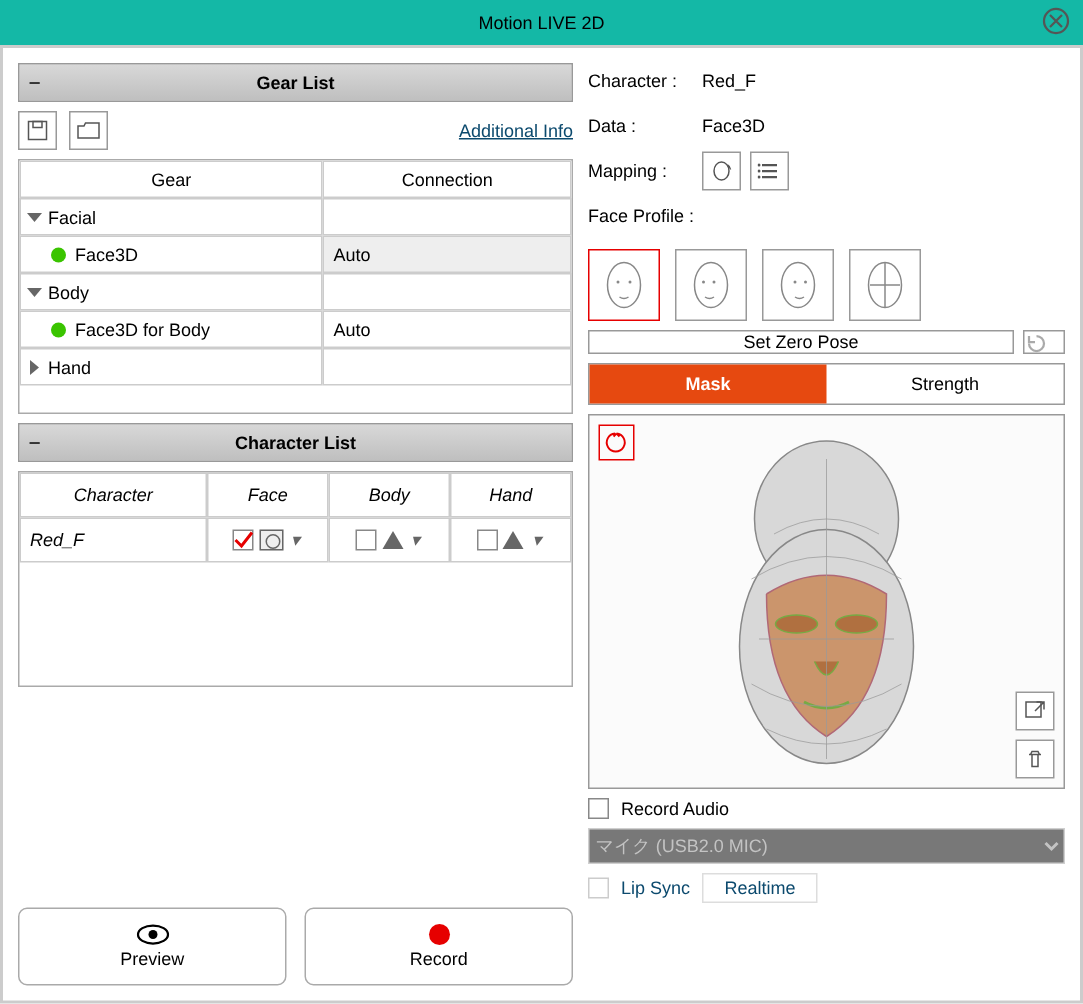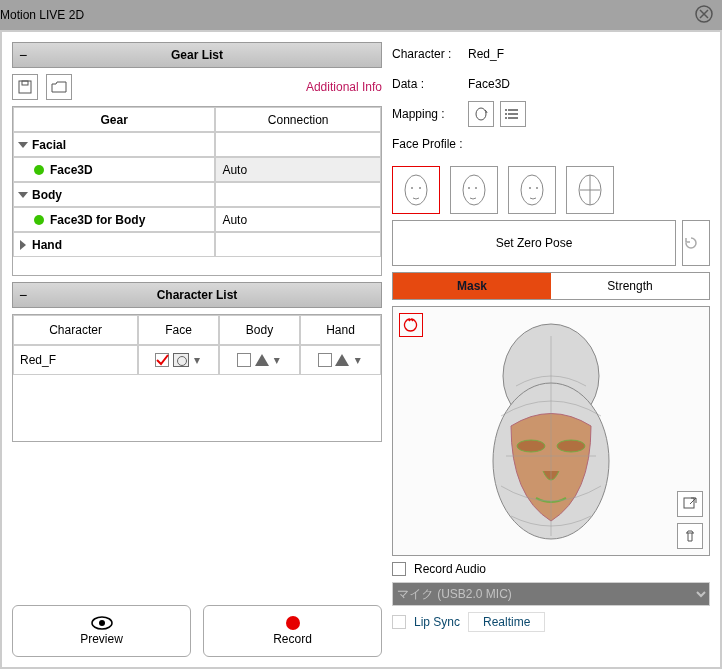--- a/index.html
+++ b/index.html
@@ -1,55 +1,55 @@
 <!DOCTYPE html>
 <html><head>
 <meta charset="utf-8">
 <style>
 *{box-sizing:border-box;margin:0;padding:0;font-family:Arial,Helvetica,sans-serif;font-size:12px;}
 body{background:#ccc;width:722px;height:669px;display:flex;flex-direction:column;}
-.titlebar{height:30px;display:flex;align-items:center;position:relative;background:#a3a3a3;}
+.titlebar{height:30px;display:flex;align-items:center;justify-content:center;position:relative;background:#14b8a6;}
 .titlebar .close{position:absolute;right:8px;top:4px;}
 .window{flex:1;background:#fff;margin:2px;display:flex;flex-direction:row;padding:10px;gap:10px;overflow:hidden;}
 .col{display:flex;flex-direction:column;gap:6px;}
 .left{width:370px;}
 .right{flex:1;}
 .section-header{background:linear-gradient(#d8d8d8,#bfbfbf);border:1px solid #999;height:26px;display:flex;align-items:center;position:relative;}
 .section-header .collapse{position:absolute;left:6px;font-size:14px;}
 .section-header .title{flex:1;text-align:center;font-weight:bold;}
 .row{display:flex;align-items:center;gap:8px;}
 .iconbtn{width:26px;height:26px;border:1px solid #999;background:#fff;display:inline-flex;align-items:center;justify-content:center;cursor:pointer;}
-.addlink{color:#be185d;margin-left:auto;cursor:pointer;}
+.addlink{color:#0c4a6e;text-decoration:underline;margin-left:auto;cursor:pointer;}
 .table{border:1px solid #aaa;height:170px;overflow:hidden;}
 .table .thead,.table .tr{display:flex;}
 .table .th,.table .td{border:1px solid #ccc;padding:4px 6px;height:25px;display:flex;align-items:center;}
 .table .th{background:#fff;text-align:center;justify-content:center;}
-.gear .th:first-child,.gear .td:first-child{width:55%;font-weight:bold;}
+.gear .th:first-child,.gear .td:first-child{width:55%;}
 .gear .th:last-child,.gear .td:last-child{width:45%;}
 .tri{display:inline-block;width:0;height:0;border-top:5px solid transparent;border-bottom:5px solid transparent;border-left:6px solid #666;margin-right:6px;}
 .tri.open{transform:rotate(90deg);}
 .dot{width:10px;height:10px;border-radius:50%;background:#3ac400;display:inline-block;margin-right:6px;margin-left:14px;}
-.char-table{border:1px solid #aaa;height:128px;}
+.char-table{border:1px solid #aaa;height:144px;font-style:italic;}
 .char-table .thead,.char-table .tr{display:flex;}
 .char-table .th,.char-table .td{border:1px solid #ccc;height:30px;display:flex;align-items:center;justify-content:center;}
 .char-table .c1{width:34%;}
 .char-table .c2,.char-table .c3,.char-table .c4{width:22%;}
 .char-table .td.c1{justify-content:flex-start;padding-left:6px;}
 .bigbtn{flex:1;height:52px;border:1px solid #aaa;border-radius:6px;background:#fff;display:flex;flex-direction:column;align-items:center;justify-content:center;gap:2px;cursor:pointer;}
 .kv{display:flex;align-items:center;gap:6px;height:24px;}
 .kv .k{width:70px;}
 .faceprof{display:flex;gap:10px;margin-top:4px;}
 .facebox{width:48px;height:48px;border:1px solid #999;display:flex;align-items:center;justify-content:center;cursor:pointer;}
 .facebox.sel{border-color:#e60000;}
 .zero{display:flex;gap:6px;}
-.zero button{flex:1;height:46px;border:1px solid #999;background:#fff;cursor:pointer;}
+.zero button{flex:1;height:16px;border:1px solid #999;background:#fff;cursor:pointer;}
 .zero .reset{flex:0 0 28px;}
 .tabs{display:flex;border:1px solid #999;}
 .tab{flex:1;height:26px;display:flex;align-items:center;justify-content:center;cursor:pointer;}
-.tab.active{background:#e64910;color:#0f172a;font-weight:bold;}
+.tab.active{background:#e64910;color:#ffffff;font-weight:bold;}
 .viewer{border:1px solid #999;height:250px;position:relative;background:#fbfbfb;display:flex;align-items:center;justify-content:center;overflow:hidden;}
 .viewer .mini{position:absolute;left:6px;top:6px;width:24px;height:24px;border:1px solid #e60000;display:flex;align-items:center;justify-content:center;}
 .viewer .side{position:absolute;right:6px;bottom:6px;display:flex;flex-direction:column;gap:6px;}
 .cb{width:14px;height:14px;border:1px solid #888;display:inline-block;}
 .dd{width:10px;text-align:center;color:#666;}
 .cam{width:16px;height:14px;border:1px solid #666;background:#eee;display:inline-block;position:relative;}
 .cam::after{content:"";position:absolute;width:8px;height:8px;border:1px solid #666;border-radius:50%;left:3px;top:2px;}
 .warn{width:0;height:0;border-left:7px solid transparent;border-right:7px solid transparent;border-bottom:12px solid #666;display:inline-block;}
 .rec{width:14px;height:14px;border-radius:50%;background:#e60000;}
 .eye{width:22px;height:14px;}

